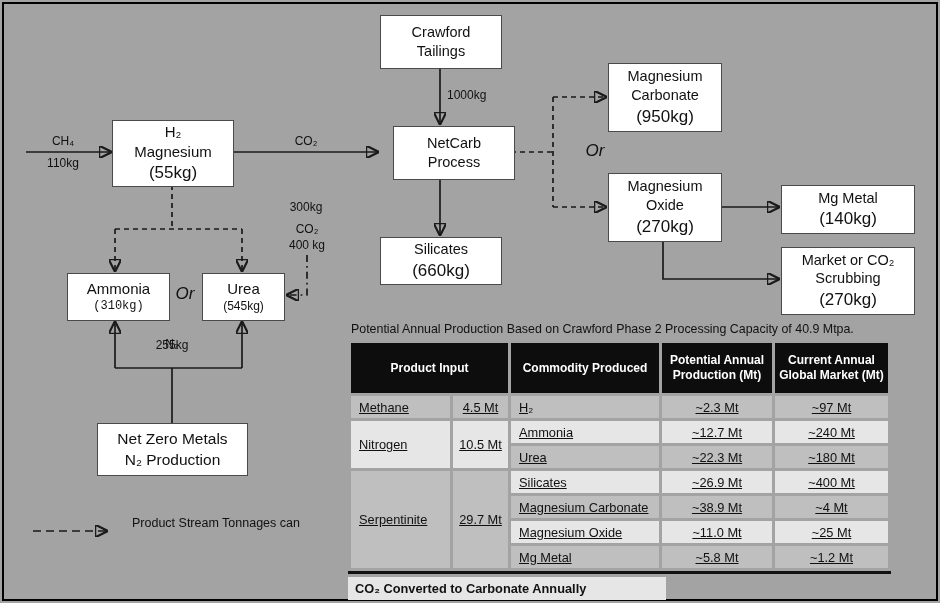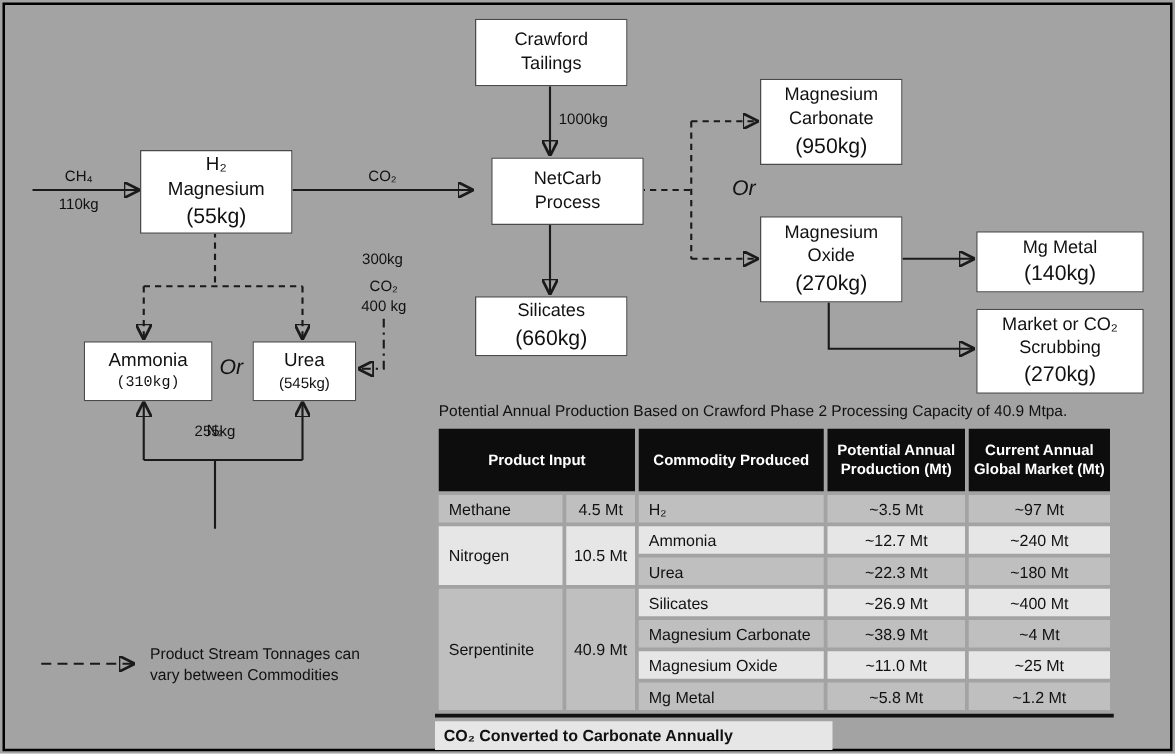--- a/index.html
+++ b/index.html
@@ -20,31 +20,31 @@
   #connectors .dashdot{stroke-dasharray:7 4 1.8 4;}
   #connectors .legdash{stroke-dasharray:8 5;}
   .box{
     position:absolute;border:1.5px solid var(--box-border);background:#fff;
     display:flex;flex-direction:column;align-items:center;justify-content:center;
     text-align:center;line-height:1.3;font-size:14.5px;
   }
   .box .amt{font-size:17px;margin-top:1px;}
   .lbl{position:absolute;font-size:12px;text-align:center;white-space:nowrap;}
   .or{position:absolute;font-size:17px;text-align:center;font-style:italic;}
-  #legend-text{position:absolute;left:120px;top:515px;font-size:12.5px;line-height:17px;}
+  #legend-text{position:absolute;left:132px;top:515px;font-size:12.5px;line-height:17px;}
   
   #tablewrap{position:absolute;left:348px;top:322px;width:543px;}
   #table-title{font-size:12.4px;margin:0 0 4px 3px;white-space:nowrap;}
   table{border-collapse:separate;border-spacing:3px;width:543px;}
   th{
     background:var(--header-bg);color:var(--header-text);
     font-size:12px;font-weight:bold;text-align:center;vertical-align:middle;
     padding:2px 3px;height:46px;line-height:1.25;
   }
-  td{font-size:12.8px;vertical-align:middle;height:22px;padding:0 8px;}
+  td{font-size:12.8px;vertical-align:middle;height:22px;padding:0 8px;text-decoration:underline;}
   td.center{text-align:center;padding:0 2px;}
   .c-dark{background:var(--row-dark);}
   .c-light{background:var(--row-light);}
   #t-footer{display:flex;gap:6px;border-top:3px solid #111;padding-top:3px;}
   #t-footer > div{background:var(--footer-bg);height:23px;display:flex;align-items:center;font-size:12.8px;font-weight:bold;}
   #t-footer .f-label{width:311px;padding-left:7px;}
   #t-footer .f-value{flex:1;justify-content:center;}
 </style>
 </head>
 <body>
@@ -131,41 +131,44 @@
   <div class="box" style="left:67px;top:273px;width:101px;height:46px;font-size:15px;">
     <div>Ammonia</div>
     <div class="amt" style="font-size:12px;font-family:Liberation Mono, monospace;">(310kg)</div>
   </div>
 
   <div class="box" style="left:202px;top:273px;width:81px;height:46px;font-size:15px;">
     <div>Urea</div>
     <div class="amt" style="font-size:12px;">(545kg)</div>
   </div>
 
+  <div class="box" style="left:97px;top:423px;width:149px;height:51px;font-size:15.5px;">
+    <div>Net Zero Metals</div>
+    <div>N₂ Production</div>
+  </div>
 
   <div class="lbl" style="left:30px;top:134px;width:66px;">CH₄</div>
   <div class="lbl" style="left:30px;top:156px;width:66px;">110kg</div>
 
   <div class="lbl" style="left:272px;top:134px;width:68px;">CO₂</div>
   <div class="lbl" style="left:272px;top:164px;width:68px;margin-top:36px;">300kg</div>
 
   <div class="lbl" style="left:447px;top:88px;text-align:left;">1000kg</div>
 
   <div class="lbl" style="left:277px;top:222px;width:60px;">CO₂</div>
   <div class="lbl" style="left:272px;top:238px;width:70px;">400 kg</div>
 
   <div class="lbl" style="left:139px;top:337px;width:66px;">N₂</div>
   <div class="lbl" style="left:139px;top:338px;width:66px;">255kg</div>
 
   <div class="or" style="left:170px;top:284px;width:30px;">Or</div>
   <div class="or" style="left:578px;top:141px;width:34px;">Or</div>
 
   <div id="legend-text">
     <div>Product Stream Tonnages can</div>
-    <div>vary between Commodities</div>
   </div>
 
   <div id="tablewrap">
     <div id="table-title">Potential Annual Production Based on Crawford Phase 2 Processing Capacity of 40.9 Mtpa.</div>
     <table>
       <colgroup>
         <col style="width:99px;">
           <col style="width:55px;">
           <col style="width:148px;">
           <col style="width:110px;">
@@ -177,38 +180,38 @@
           <th>Commodity Produced</th>
           <th>Potential Annual Production (Mt)</th>
           <th>Current Annual Global Market (Mt)</th>
         </tr>
       </thead>
       <tbody>
         <tr>
           <td class="c-dark">Methane</td>
           <td class="c-dark center">4.5 Mt</td>
           <td class="c-dark">H₂</td>
-          <td class="c-dark center">~3.5 Mt</td>
+          <td class="c-dark center">~2.3 Mt</td>
           <td class="c-dark center">~97 Mt</td>
         </tr>
         <tr>
           <td rowspan="2" class="c-light">Nitrogen</td>
           <td rowspan="2" class="c-light center">10.5 Mt</td>
           <td class="c-light">Ammonia</td>
           <td class="c-light center">~12.7 Mt</td>
           <td class="c-light center">~240 Mt</td>
         </tr>
         <tr>
           <td class="c-dark">Urea</td>
           <td class="c-dark center">~22.3 Mt</td>
           <td class="c-dark center">~180 Mt</td>
         </tr>
         <tr>
           <td rowspan="4" class="c-dark">Serpentinite</td>
-          <td rowspan="4" class="c-dark center">40.9 Mt</td>
+          <td rowspan="4" class="c-dark center">29.7 Mt</td>
           <td class="c-light">Silicates</td>
           <td class="c-light center">~26.9 Mt</td>
           <td class="c-light center">~400 Mt</td>
         </tr>
         <tr>
           <td class="c-dark">Magnesium Carbonate</td>
           <td class="c-dark center">~38.9 Mt</td>
           <td class="c-dark center">~4 Mt</td>
         </tr>
         <tr>

